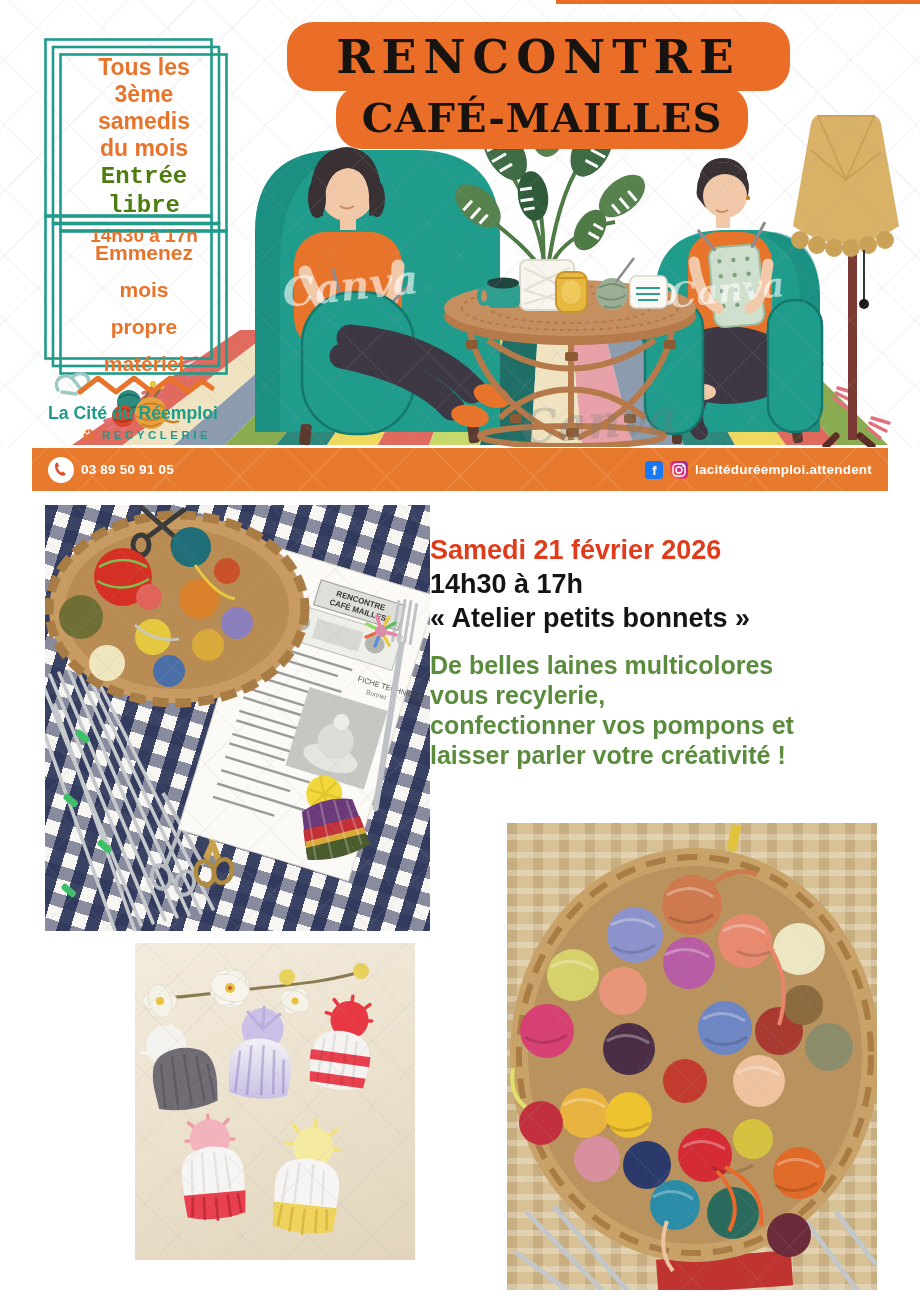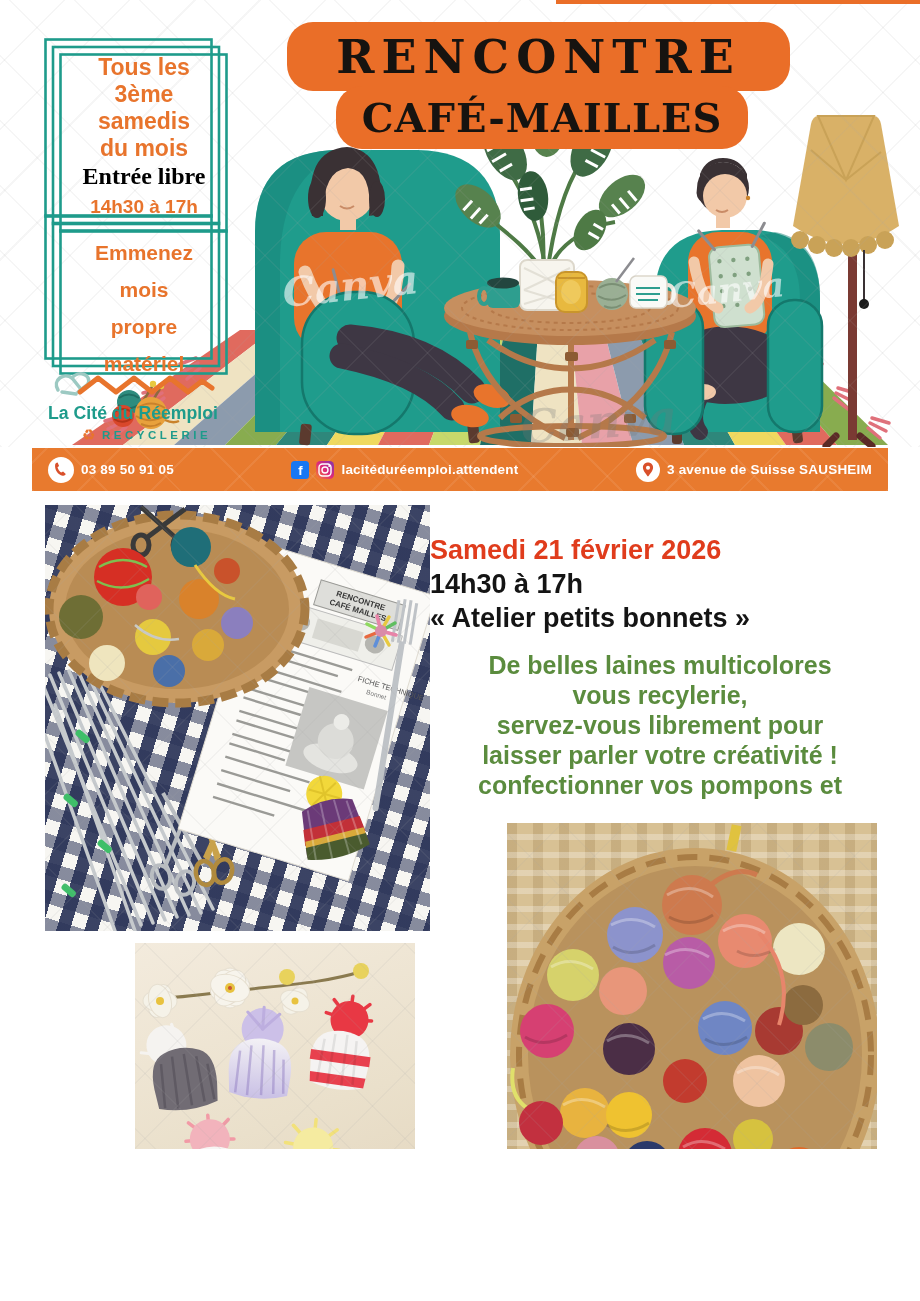--- a/index.html
+++ b/index.html
@@ -1,50 +1,50 @@
 <!DOCTYPE html>
 <html><head>
 <meta charset="utf-8">
 <style>
   html,body{margin:0;padding:0;background:#fff;}
-  .poster{position:relative;width:920px;height:1149px;background:#ffffff;overflow:hidden;
+  .poster{position:relative;width:920px;height:1301px;background:#ffffff;overflow:hidden;
           font-family:"Liberation Sans",sans-serif;}
   .abs{position:absolute;}
   .lattice{position:absolute;inset:0;pointer-events:none;
     background:
       repeating-linear-gradient(45deg, rgba(165,165,165,.10) 0 1.5px, transparent 1.5px 46px),
       repeating-linear-gradient(-45deg, rgba(165,165,165,.10) 0 1.5px, transparent 1.5px 46px);}
   
   .frame-box{position:absolute;}
   .frame-box svg.frames{position:absolute;inset:0;}
   .fb-content{position:absolute;left:20px;top:10px;right:6px;text-align:center;}
   .box-orange-line{color:#E8742C;font-weight:bold;font-size:23px;line-height:27px;}
   .box-orange-small{color:#E8742C;font-weight:bold;font-size:19px;line-height:26px;margin-top:3px;}
-  .free-entry{color:#000000;font-weight:bold;font-size:24px;line-height:29px;font-family:Liberation Serif, serif;}
+  .free-entry{color:#4d7c0f;font-weight:bold;font-size:24px;line-height:29px;font-family:Liberation Mono, monospace;}
   .mat-line{color:#E8742C;font-weight:bold;font-size:21px;line-height:25px;margin-top:12px;}
   
   .banner-part{position:absolute;background:#EA6E28;border-radius:26px;display:flex;align-items:center;justify-content:center;}
   .banner-text{font-family:"DejaVu Serif",serif;font-weight:bold;color:#161310;}
   .banner-l1{font-size:46px;letter-spacing:7px;}
   .banner-l2{font-size:40px;letter-spacing:1px;}
   .top-line{position:absolute;left:556px;top:0;width:364px;height:4px;background:#EA6E28;}
   
   .contact-bar{position:absolute;left:32px;top:448px;width:856px;height:43px;background:#E87A2E;
     display:flex;align-items:center;justify-content:space-between;padding:0 16px;box-sizing:border-box;
     background-image:
       repeating-linear-gradient(45deg, rgba(255,255,255,.08) 0 2px, transparent 2px 52px),
       repeating-linear-gradient(-45deg, rgba(255,255,255,.08) 0 2px, transparent 2px 52px);}
   .grp{display:flex;align-items:center;gap:7px;}
   .ct{color:#fff;font-size:13.5px;font-weight:600;letter-spacing:.2px;white-space:nowrap;}
   .ci{display:flex;align-items:center;}
   
   .event-block{position:absolute;left:430px;top:533px;width:460px;}
   .event-date{color:#E03C1C;font-size:27px;font-weight:bold;line-height:34px;}
   .event-line{color:#141414;font-size:27px;font-weight:bold;line-height:34px;}
-  .desc-block{position:absolute;left:430px;top:650px;width:460px;text-align:center;}
+  .desc-block{position:absolute;left:430px;top:650px;width:460px;text-align:left;}
   .desc-line{color:#5B8C3E;font-size:25px;font-weight:bold;line-height:30px;}
   
   .photo{position:absolute;overflow:hidden;}
   .photo-materials{left:45px;top:505px;width:385px;height:426px;
     background-color:#F7F6F2;
     background-image:
       repeating-linear-gradient(107deg, rgba(43,52,88,.92) 0 13px, rgba(43,52,88,0) 13px 27px),
       repeating-linear-gradient(17deg, rgba(43,52,88,.55) 0 13px, rgba(255,255,255,0) 13px 27px);}
   .photo-hats{left:135px;top:943px;width:280px;height:317px;
     background:linear-gradient(160deg,#F3EBDD 0%,#EAE0CB 55%,#E2D4BC 100%);}
@@ -394,44 +394,33 @@
               </linearGradient>
             </defs>
           <rect width="18" height="18" rx="4.5" fill="url(#ig)"></rect>
           <rect x="3" y="3" width="12" height="12" rx="3.5" fill="none" stroke="#fff" stroke-width="1.4"></rect>
           <circle cx="9" cy="9" r="3" fill="none" stroke="#fff" stroke-width="1.4"></circle>
           <circle cx="13.2" cy="4.9" r="1" fill="#fff"></circle>
           </svg>
       </span>
       <span class="ct">lacitéduréemploi.attendent</span>
     </span>
-    <span class="grp">
-      <span class="ci">
-        <svg width="24" height="24" viewBox="0 0 26 26">
-            <circle cx="13" cy="13" r="13" fill="#fff"></circle>
-          <path d="M13 5 c-3.3 0 -5.5 2.4 -5.5 5.4 0 3.8 5.5 9.8 5.5 9.8 s5.5 -6 5.5 -9.8 c0 -3 -2.2 -5.4 -5.5 -5.4 z" fill="#D9502B"></path>
-          <circle cx="13" cy="10.6" r="2.2" fill="#fff"></circle>
-          </svg>
-      </span>
-      <span class="ct">3 avenue de Suisse SAUSHEIM</span>
-    </span>
   </div>
 
   <div class="event-block">
     <div class="event-date">Samedi 21 février 2026</div>
     <div class="event-line">14h30 à 17h</div>
     <div class="event-line">« Atelier petits bonnets »</div>
   </div>
 
   <div class="desc-block">
     <div class="desc-line">De belles laines multicolores</div>
     <div class="desc-line">vous recylerie,</div>
-    <div class="desc-line">servez-vous librement pour</div>
+    <div class="desc-line">confectionner vos pompons et</div>
     <div class="desc-line">laisser parler votre créativité !</div>
-    <div class="desc-line">confectionner vos pompons et</div>
   </div>
 
   <div class="photo photo-materials">
     <svg width="385" height="426" viewBox="0 0 385 426">
 
       <g stroke="#C6CACD" stroke-width="3.5" stroke-linecap="round">
         <line x1="-4" y1="175" x2="96" y2="420"></line>
           <line x1="5" y1="170" x2="108" y2="418"></line>
         <line x1="14" y1="168" x2="120" y2="415"></line>
           <line x1="24" y1="166" x2="132" y2="412"></line>

